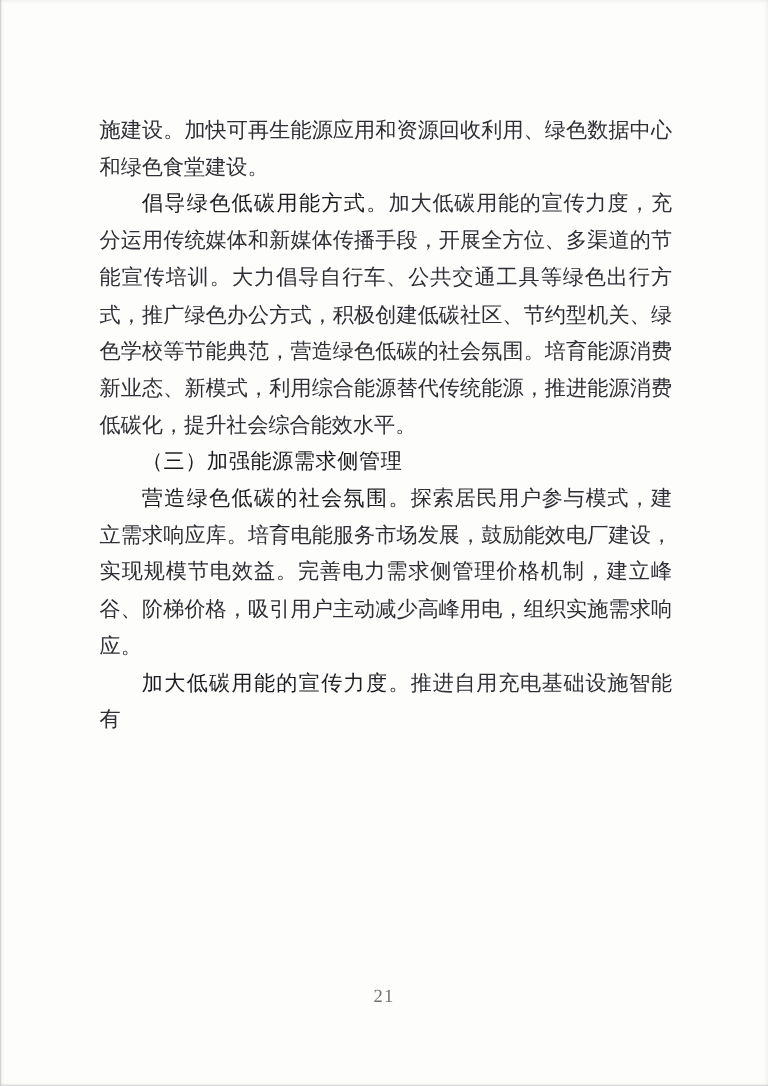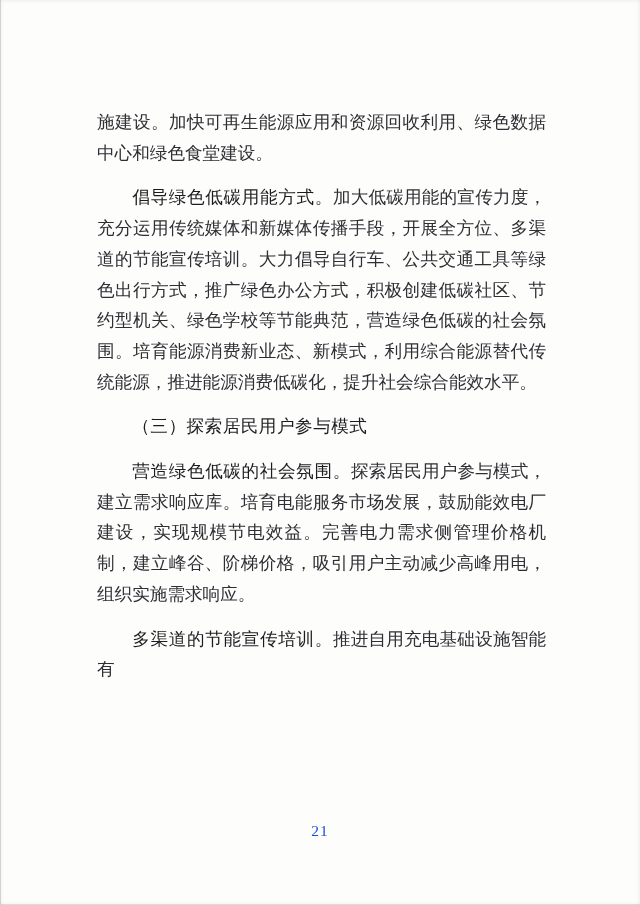--- a/index.html
+++ b/index.html
@@ -21,48 +21,48 @@
     left: 83px;
     top: 93px;
     width: 477px;
     font-size: 17.6px;
     line-height: 30.7px;
     color: #2e2e34;
     text-align: justify;
     text-justify: inter-ideograph;
   }
   .para {
-    margin: 14px;
+    margin: 0;
     padding: 0;
   }
   .para.indent {
     text-indent: 2em;
   }
   .lead {
     font-weight: 400;
     color: #1c1c20;
     font-family: "Liberation Sans", "DejaVu Sans", sans-serif;
     letter-spacing: 0.5px;
   }
   .footer-pagenum {
     position: absolute;
     top: 822px;
     left: 0;
     width: 100%;
     text-align: center;
     font-size: 15.5px;
-    color: #1d4ed8;
+    color: #737373;
     letter-spacing: 1px;
   }
 </style>
 </head>
 <body>
 
 <div class="page">
   <div class="doc-body" id="doc-body">
       <p class="para"><span>施建设。加快可再生能源应用和资源回收利用、绿色数据中心和绿色食堂建设。</span></p>
       <p class="para indent"><span class="lead">倡导绿色低碳用能方式。</span><span>加大低碳用能的宣传力度，充分运用传统媒体和新媒体传播手段，开展全方位、多渠道的节能宣传培训。大力倡导自行车、公共交通工具等绿色出行方式，推广绿色办公方式，积极创建低碳社区、节约型机关、绿色学校等节能典范，营造绿色低碳的社会氛围。培育能源消费新业态、新模式，利用综合能源替代传统能源，推进能源消费低碳化，提升社会综合能效水平。</span></p>
-      <p class="para indent"><span class="lead">（三）探索居民用户参与模式</span></p>
+      <p class="para indent"><span class="lead">（三）加强能源需求侧管理</span></p>
       <p class="para indent"><span class="lead">营造绿色低碳的社会氛围。</span><span>探索居民用户参与模式，建立需求响应库。培育电能服务市场发展，鼓励能效电厂建设，实现规模节电效益。完善电力需求侧管理价格机制，建立峰谷、阶梯价格，吸引用户主动减少高峰用电，组织实施需求响应。</span></p>
-      <p class="para indent"><span class="lead">多渠道的节能宣传培训。</span><span>推进自用充电基础设施智能有</span></p>
+      <p class="para indent"><span class="lead">加大低碳用能的宣传力度。</span><span>推进自用充电基础设施智能有</span></p>
     </div>
   <div class="footer-pagenum">21</div>
 </div>
 
 </body></html>

